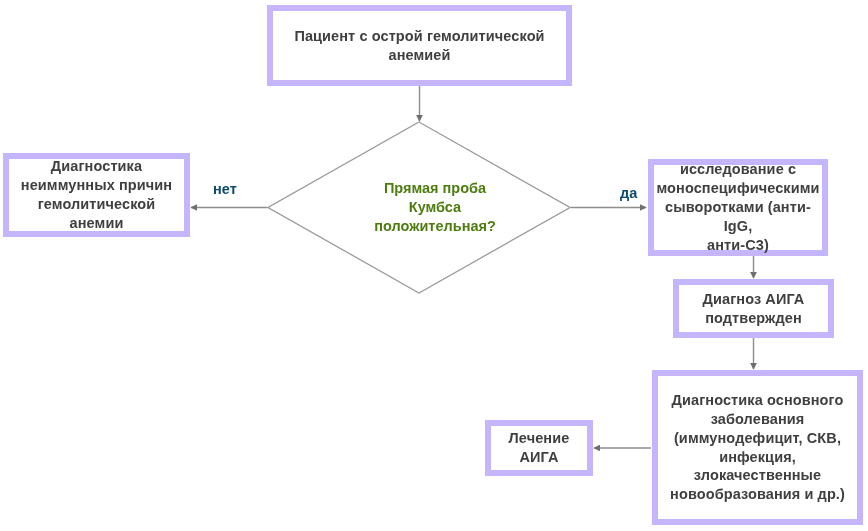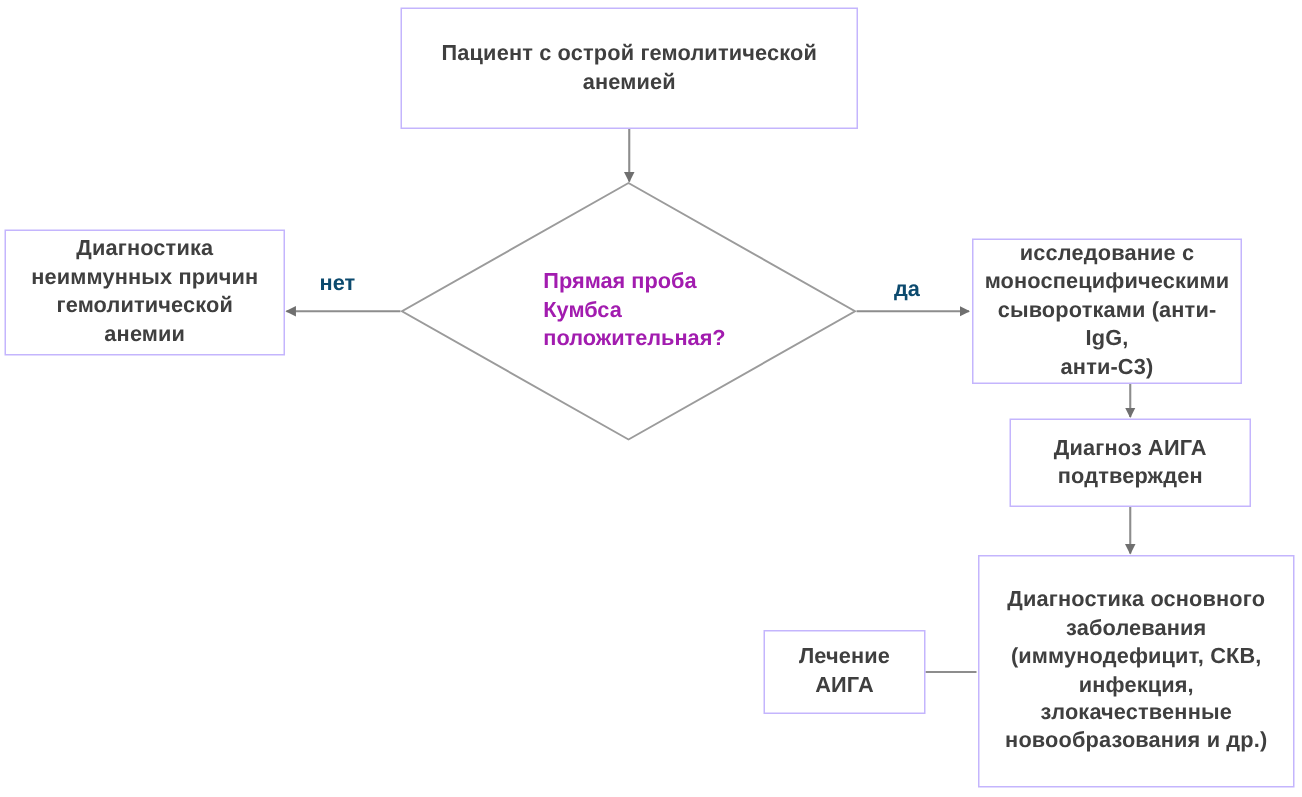--- a/index.html
+++ b/index.html
@@ -14,21 +14,21 @@
   #canvas {
     position: relative;
     width: 868px;
     height: 531px;
     background: #ffffff;
     overflow: hidden;
   }
   .node {
     position: absolute;
     box-sizing: border-box;
-    border: 1px solid #c4b5fd;
+    border: 6px solid #c4b5fd;
     background: #ffffff;
     display: flex;
     align-items: center;
     justify-content: center;
     text-align: center;
     color: #3f3f3f;
     font-size: 14.5px;
     line-height: 1.30;
     font-weight: 700;
     padding: 2px 6px;
@@ -43,29 +43,29 @@
     position: absolute;
   }
   .diamond-wrap svg {
     position: absolute;
     left: 0;
     top: 0;
     display: block;
   }
   .diamond-label {
     position: absolute;
-    left: 4px;
+    left: 16px;
     top: 0;
     width: 100%;
     height: 100%;
     display: flex;
     align-items: center;
     justify-content: center;
-    text-align: left;
-    color: #a21caf;
+    text-align: center;
+    color: #4d7c0f;
     font-size: 14.5px;
     line-height: 1.30;
     font-weight: 700;
     white-space: pre-line;
   }
   
   #edges {
     position: absolute;
     left: 0;
     top: 0;
@@ -104,21 +104,21 @@
       <path d="M 753.5 256 L 753.5 278"></path>
 
       <path d="M 753.5 338 L 753.5 369"></path>
 
       <path d="M 651 448 L 594 448"></path>
     </g>
   </svg>
 
   <div class="edge-label" style="left:213px; top:182px;">нет</div>
 
-  <div class="edge-label" style="left:596px; top:186px;">да</div>
+  <div class="edge-label" style="left:620px; top:186px;">да</div>
 
   <div class="node" style="left:267px; top:5px; width:305px; height:81px;">
     <span class="txt">Пациент с острой гемолитической
 анемией</span>
   </div>
 
   <div class="node" style="left:3px; top:153px; width:187px; height:84px;">
     <span class="txt">Диагностика
 неиммунных причин
 гемолитической
@@ -148,18 +148,18 @@
 
   <div class="node" style="left:652px; top:370px; width:211px; height:155px;">
     <span class="txt">Диагностика основного
 заболевания
 (иммунодефицит, СКВ,
 инфекция,
 злокачественные
 новообразования и др.)</span>
   </div>
 
-  <div class="node" style="left:485px; top:420px; width:108px; height:56px;margin-left:24px;">
+  <div class="node" style="left:485px; top:420px; width:108px; height:56px;">
     <span class="txt">Лечение
 АИГА</span>
   </div>
 
 </div>
 
 </body></html>

